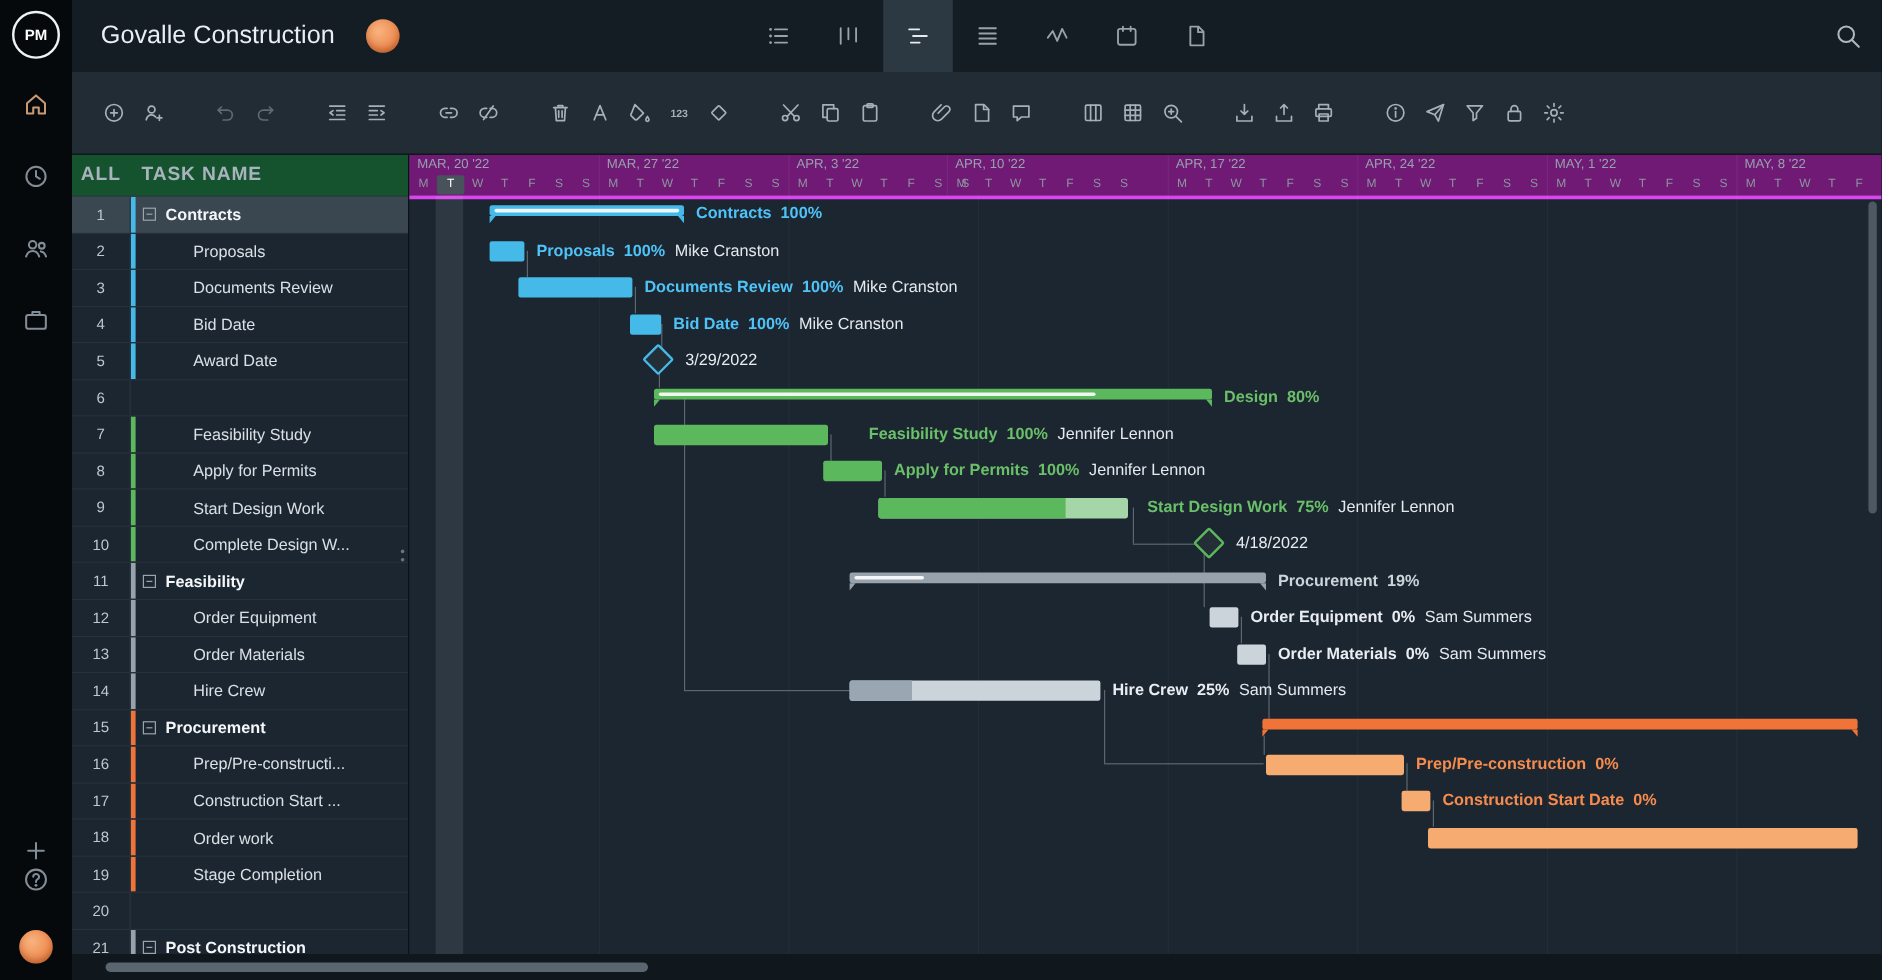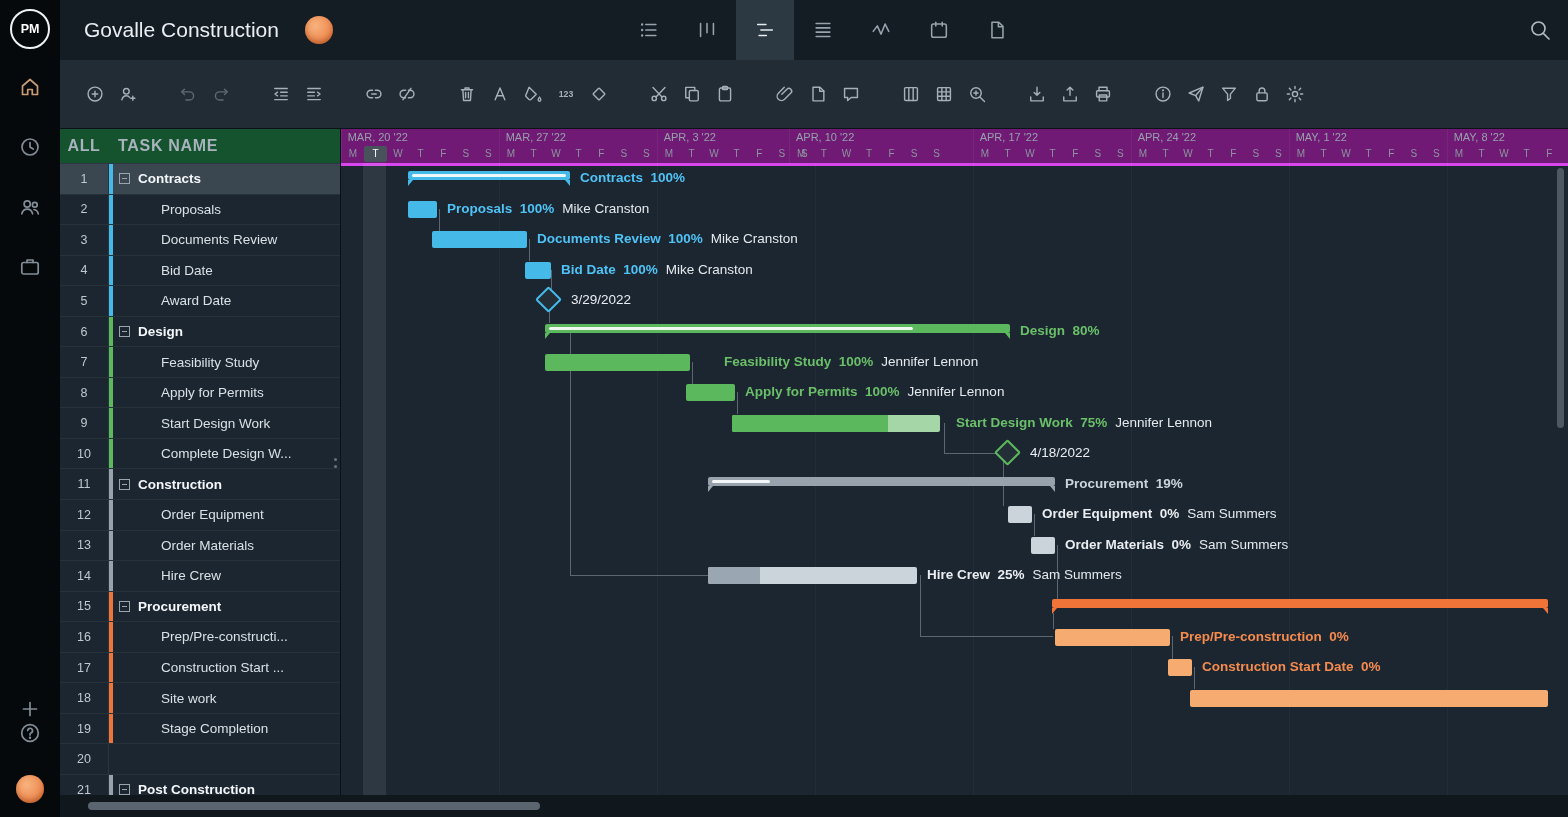--- a/index.html
+++ b/index.html
@@ -521,25 +521,20 @@
       </div>
       <div class="task-row child">
         <div class="cell-num">5</div>
         <div class="cell-name">
           <span class="accent" style="background: rgb(69, 185, 232);"></span>
           <span>Award Date</span>
         </div>
       </div>
       <div class="task-row parent">
         <div class="cell-num">6</div>
-        <div class="cell-name">
-          <span class="accent" style="background: rgb(92, 184, 92);"></span>
-          <span class="colbox"></span>
-          <span>Design</span>
-        </div>
       </div>
       <div class="task-row child">
         <div class="cell-num">7</div>
         <div class="cell-name">
           <span class="accent" style="background: rgb(92, 184, 92);"></span>
           <span>Feasibility Study</span>
         </div>
       </div>
       <div class="task-row child">
         <div class="cell-num">8</div>
@@ -560,21 +555,21 @@
         <div class="cell-name">
           <span class="accent" style="background: rgb(92, 184, 92);"></span>
           <span>Complete Design W...</span>
         </div>
       </div>
       <div class="task-row parent">
         <div class="cell-num">11</div>
         <div class="cell-name">
           <span class="accent" style="background: rgb(152, 162, 172);"></span>
           <span class="colbox"></span>
-          <span>Construction</span>
+          <span>Feasibility</span>
         </div>
       </div>
       <div class="task-row child">
         <div class="cell-num">12</div>
         <div class="cell-name">
           <span class="accent" style="background: rgb(152, 162, 172);"></span>
           <span>Order Equipment</span>
         </div>
       </div>
       <div class="task-row child">
@@ -610,21 +605,21 @@
         <div class="cell-num">17</div>
         <div class="cell-name">
           <span class="accent" style="background: rgb(240, 116, 56);"></span>
           <span>Construction Start ...</span>
         </div>
       </div>
       <div class="task-row child">
         <div class="cell-num">18</div>
         <div class="cell-name">
           <span class="accent" style="background: rgb(240, 116, 56);"></span>
-          <span>Site work</span>
+          <span>Order work</span>
         </div>
       </div>
       <div class="task-row child">
         <div class="cell-num">19</div>
         <div class="cell-name">
           <span class="accent" style="background: rgb(240, 116, 56);"></span>
           <span>Stage Completion</span>
         </div>
       </div>
       <div class="task-row child">

